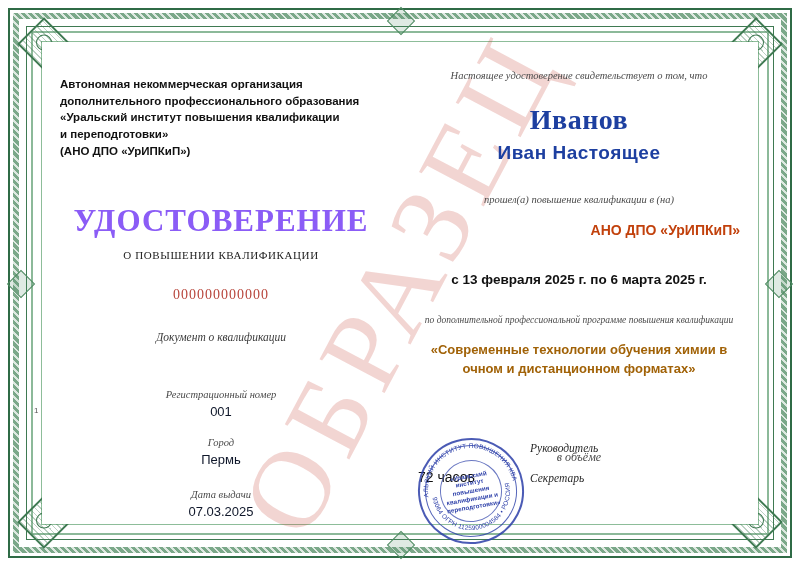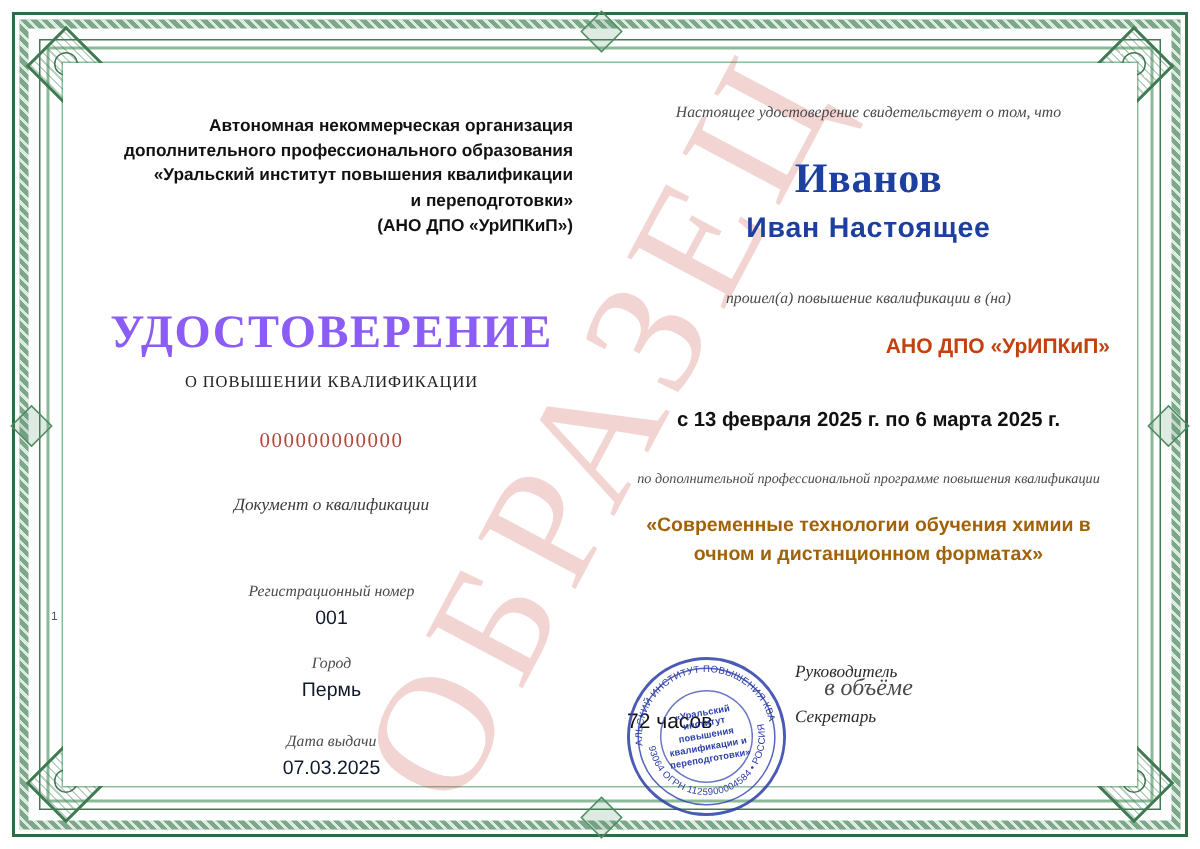--- a/index.html
+++ b/index.html
@@ -156,21 +156,21 @@
   .col-right {
     width: 358px;
     position: relative;
     padding: 10px 18px 0 18px;
     box-sizing: border-box;
   }
 
   
   .org-block {
     margin-top: 24px;
-    text-align: right;
+    text-align: left;
     font-size: 11.5px;
     font-weight: bold;
     color: #111;
     line-height: 1.45;
   }
   .org-line { display: block; }
 
   .title-main {
     margin-top: 44px;
     text-align: center;
@@ -278,21 +278,21 @@
     font-weight: bold;
     color: #a16207;
     line-height: 1.45;
     padding: 0 6px;
   }
   .volume-label {
     margin-top: 72px;
     text-align: center;
     font-family: "Liberation Serif", serif;
     font-style: italic;
-    font-size: 16px;
+    font-size: 12px;
     color: #4a4a4a;
   }
   .volume-value {
     margin-top: 4px;
     text-align: left;
     font-size: 14px;
     font-weight: normal;
     color: #111;
   }
   .signatures {

